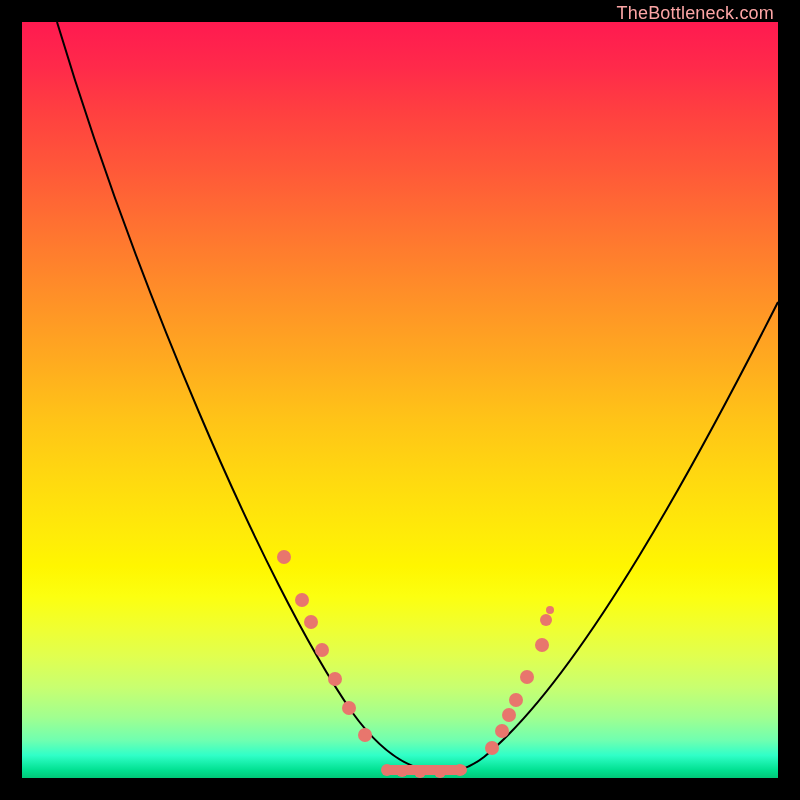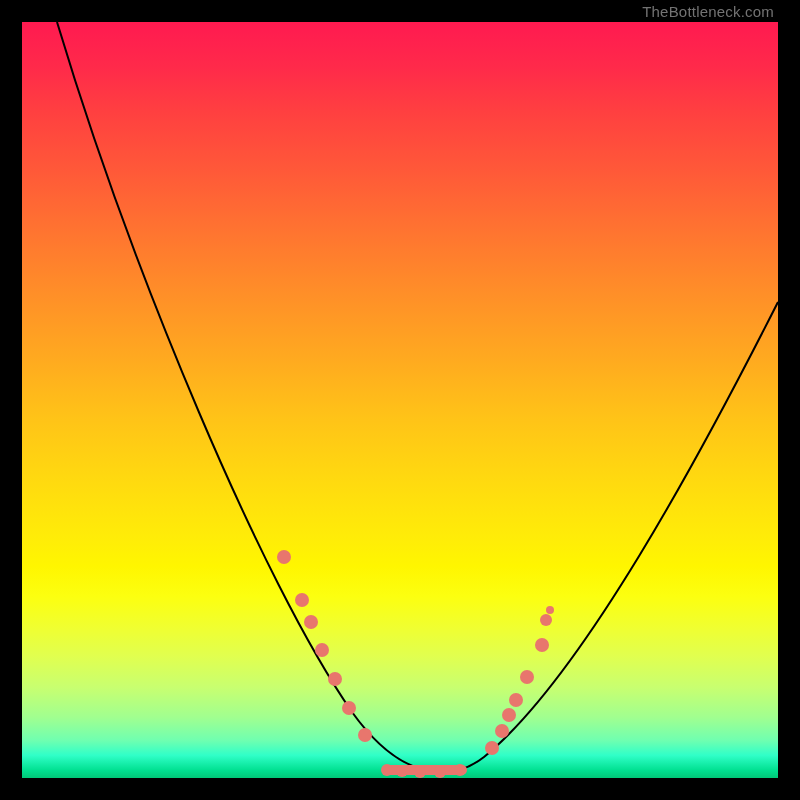--- a/index.html
+++ b/index.html
@@ -48,22 +48,22 @@
       #30ffc8 97%,
       #00e090 99%,
       #00c878 100%
     );
     z-index: 1;
   }
   .watermark {
     position: absolute;
     top: 3px;
     right: 26px;
-    color: #737373;
-    font-size: 15px;
+    color: #fca5a5;
+    font-size: 18px;
     font-weight: 500;
     z-index: 10;
     letter-spacing: 0.2px;
     text-align: center;
   }
   svg.curve {
     position: absolute;
     top: 22px;
     left: 22px;
     width: 756px;

